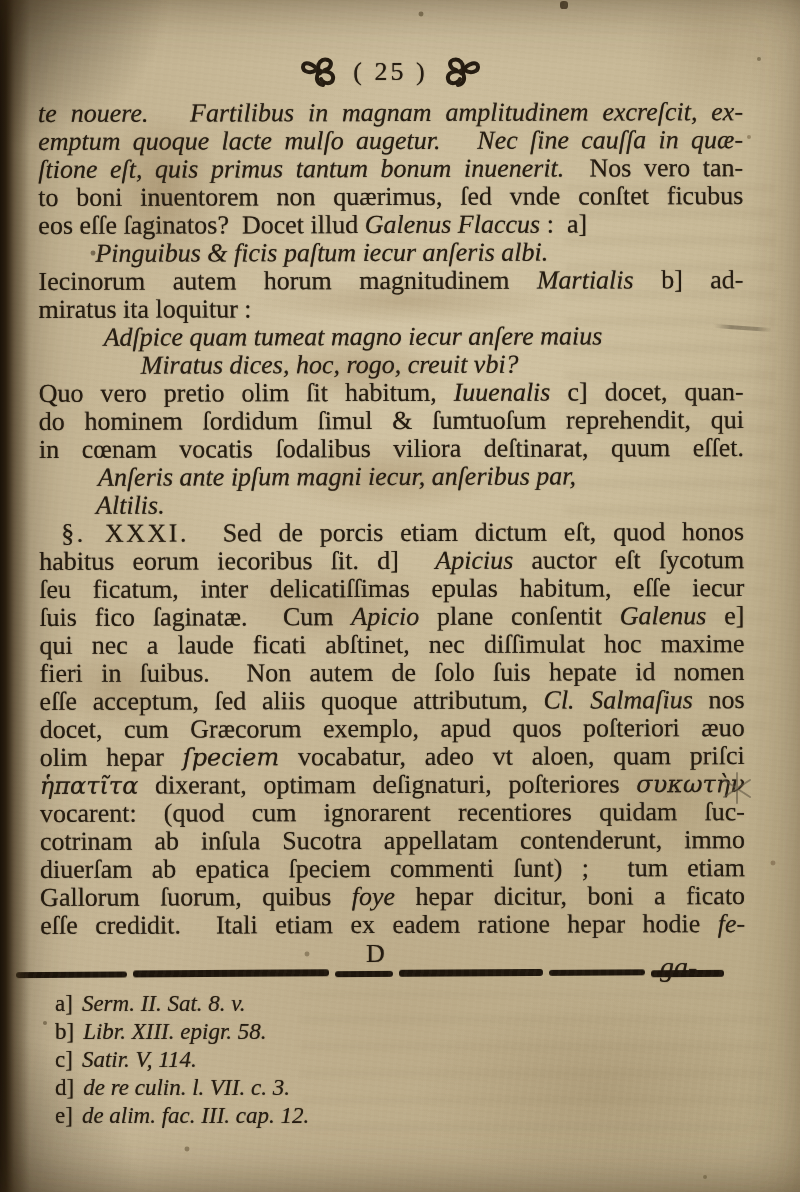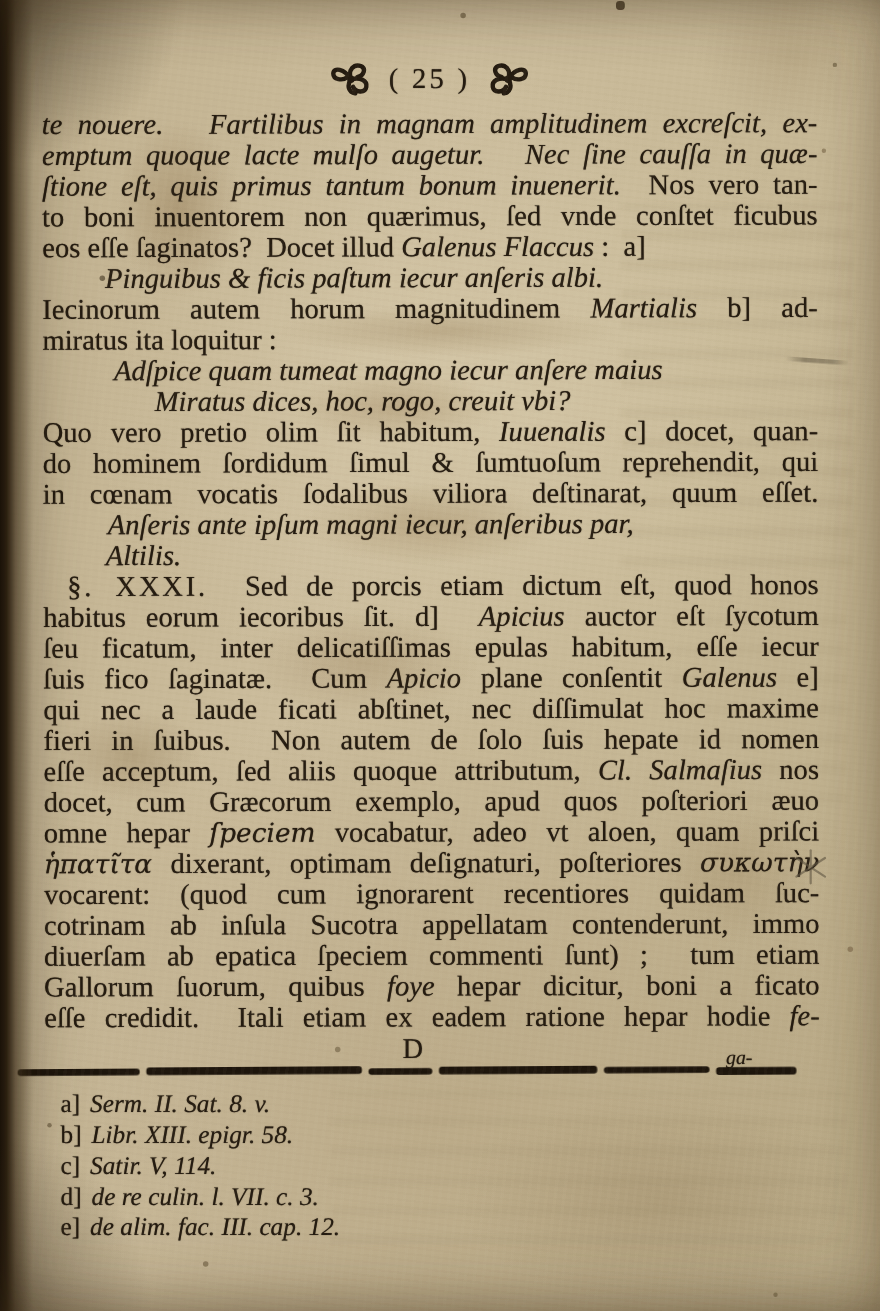--- a/index.html
+++ b/index.html
@@ -45,21 +45,21 @@
   
   .textblock{position:absolute;left:38px;top:99px;width:705px;transform:rotate(-.15deg);}
   .line{position:absolute;height:28px;font-size:26px;line-height:28px;white-space:pre-wrap;
     text-shadow:0 0 1px rgba(36,27,16,.78);}
   .line.just{text-align:justify;text-align-last:justify;}
   .seg-r{font-style:normal;}
   .seg-i{font-style:italic;}
   .seg-g{font-style:italic;font-family:"DejaVu Serif",serif;font-size:24px;}
   .seg-rs{letter-spacing:2.5px;}
   .sigD{position:absolute;left:366px;top:939px;font-size:26px;text-shadow:0 0 1px rgba(36,27,16,.8);}
-  .catch{position:absolute;left:660px;top:951px;font-size:18px;font-style:italic;
+  .catch{position:absolute;left:660px;top:951px;font-size:28px;font-style:italic;
     text-shadow:0 0 1px rgba(36,27,16,.8);}
   .rule{position:absolute;left:16px;top:969px;width:708px;height:8px;display:flex;gap:6px;
     transform:rotate(-.35deg);}
   .rule i{display:block;background:#1d150c;border-radius:3px;filter:blur(.4px);}
   .rule i:nth-child(1){width:112px;height:6px;margin-top:1px;}
   .rule i:nth-child(2){width:198px;height:7px;}
   .rule i:nth-child(3){width:58px;height:6px;margin-top:2px;}
   .rule i:nth-child(4){width:146px;height:7px;margin-top:1px;}
   .rule i:nth-child(5){width:96px;height:6px;margin-top:2px;}
   .rule i:nth-child(6){width:74px;height:7px;margin-top:3px;}
@@ -135,21 +135,21 @@
       <div class="line" style="top: 364px; left: 59px;"><span class="seg-i">Anſeris ante ipſum magni iecur, anſeribus par,</span></div>
       <div class="line" style="top: 392px; left: 57px;"><span class="seg-i">Altilis.</span></div>
       <div class="line just" style="top: 420px; left: 22px; width: 683px;"><span class="seg-rs">§. XXXI.</span><span class="seg-r">  Sed de porcis etiam dictum eſt, quod honos</span></div>
       <div class="line just" style="top: 448px; left: 0px; width: 705px;"><span class="seg-r">habitus eorum iecoribus ſit. d]  </span><span class="seg-i">Apicius</span><span class="seg-r"> auctor eſt ſycotum</span></div>
       <div class="line just" style="top: 476px; left: 0px; width: 705px;"><span class="seg-r">ſeu ficatum, inter delicatiſſimas epulas habitum, eſſe iecur</span></div>
       <div class="line just" style="top: 504px; left: 0px; width: 705px;"><span class="seg-r">ſuis fico ſaginatæ.  Cum </span><span class="seg-i">Apicio</span><span class="seg-r"> plane conſentit </span><span class="seg-i">Galenus</span><span class="seg-r"> e]</span></div>
       <div class="line just" style="top: 532px; left: 0px; width: 705px;"><span class="seg-r">qui nec a laude ficati abſtinet, nec diſſimulat hoc maxime</span></div>
       <div class="line just" style="top: 560px; left: 0px; width: 705px;"><span class="seg-r">fieri in ſuibus.  Non autem de ſolo ſuis hepate id nomen</span></div>
       <div class="line just" style="top: 588px; left: 0px; width: 705px;"><span class="seg-r">eſſe acceptum, ſed aliis quoque attributum, </span><span class="seg-i">Cl. Salmaſius</span><span class="seg-r"> nos</span></div>
       <div class="line just" style="top: 616px; left: 0px; width: 705px;"><span class="seg-r">docet, cum Græcorum exemplo, apud quos poſteriori æuo</span></div>
-      <div class="line just" style="top: 644px; left: 0px; width: 705px;"><span class="seg-r">omne hepar </span><span class="seg-g">ſpeciem</span><span class="seg-r"> vocabatur, adeo vt aloen, quam priſci</span></div>
+      <div class="line just" style="top: 644px; left: 0px; width: 705px;"><span class="seg-r">olim hepar </span><span class="seg-g">ſpeciem</span><span class="seg-r"> vocabatur, adeo vt aloen, quam priſci</span></div>
       <div class="line just" style="top: 672px; left: 0px; width: 705px;"><span class="seg-g">ἡπατῖτα</span><span class="seg-r"> dixerant, optimam deſignaturi, poſteriores </span><span class="seg-g">συκωτὴν</span></div>
       <div class="line just" style="top: 700px; left: 0px; width: 705px;"><span class="seg-r">vocarent: (quod cum ignorarent recentiores quidam ſuc-</span></div>
       <div class="line just" style="top: 728px; left: 0px; width: 705px;"><span class="seg-r">cotrinam ab inſula Sucotra appellatam contenderunt, immo</span></div>
       <div class="line just" style="top: 756px; left: 0px; width: 705px;"><span class="seg-r">diuerſam ab epatica ſpeciem commenti ſunt) ;  tum etiam</span></div>
       <div class="line just" style="top: 784px; left: 0px; width: 705px;"><span class="seg-r">Gallorum ſuorum, quibus </span><span class="seg-i">foye</span><span class="seg-r"> hepar dicitur, boni a ficato</span></div>
       <div class="line just" style="top: 812px; left: 0px; width: 705px;"><span class="seg-r">eſſe credidit.  Itali etiam ex eadem ratione hepar hodie </span><span class="seg-i">fe-</span></div>
     </div>
 
   <div class="sigD">D</div>
   <div class="catch">ga-</div>

